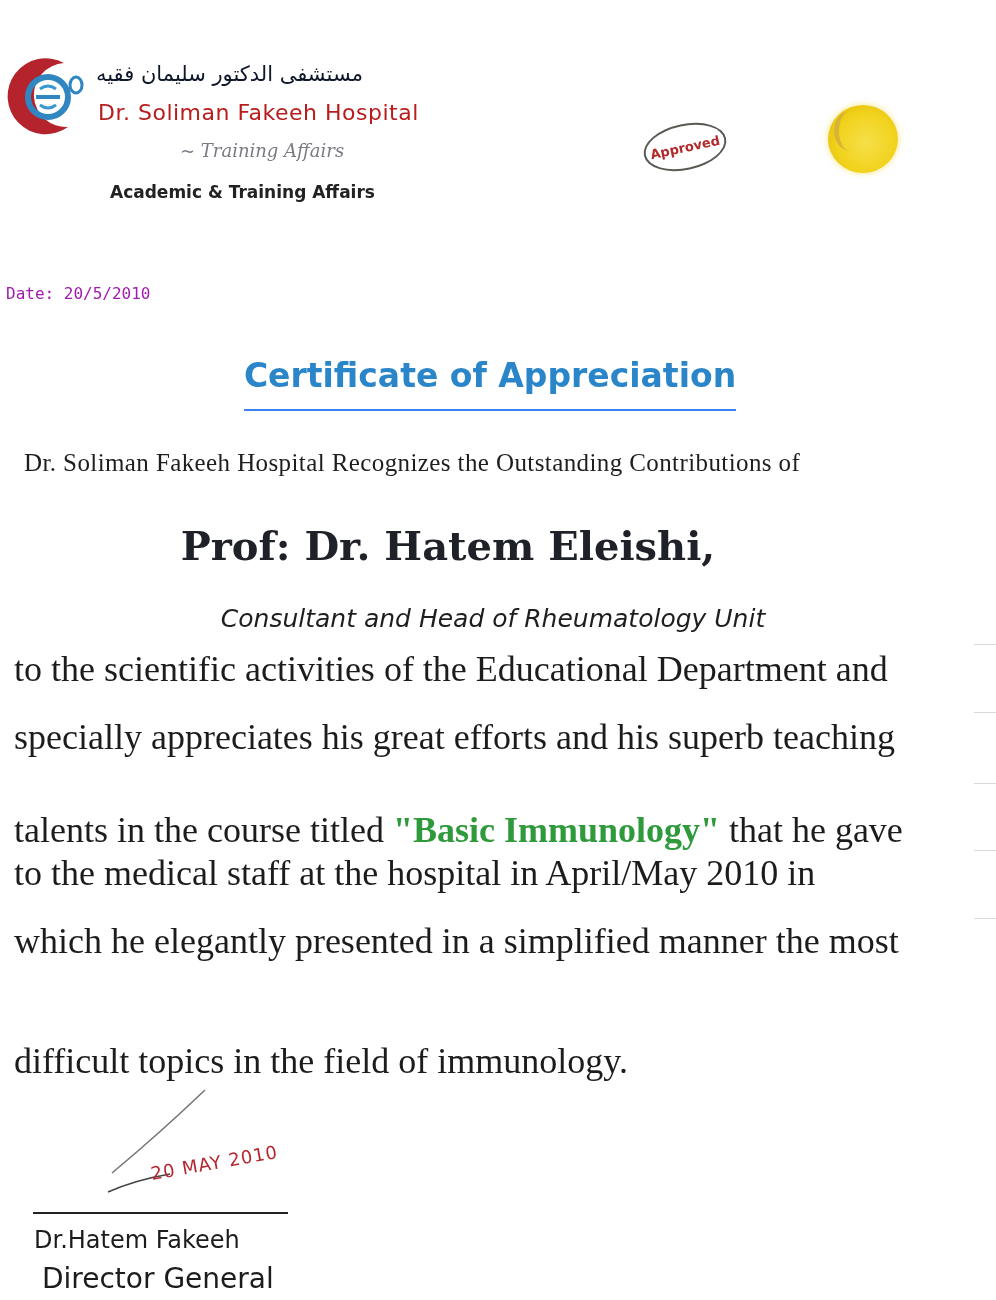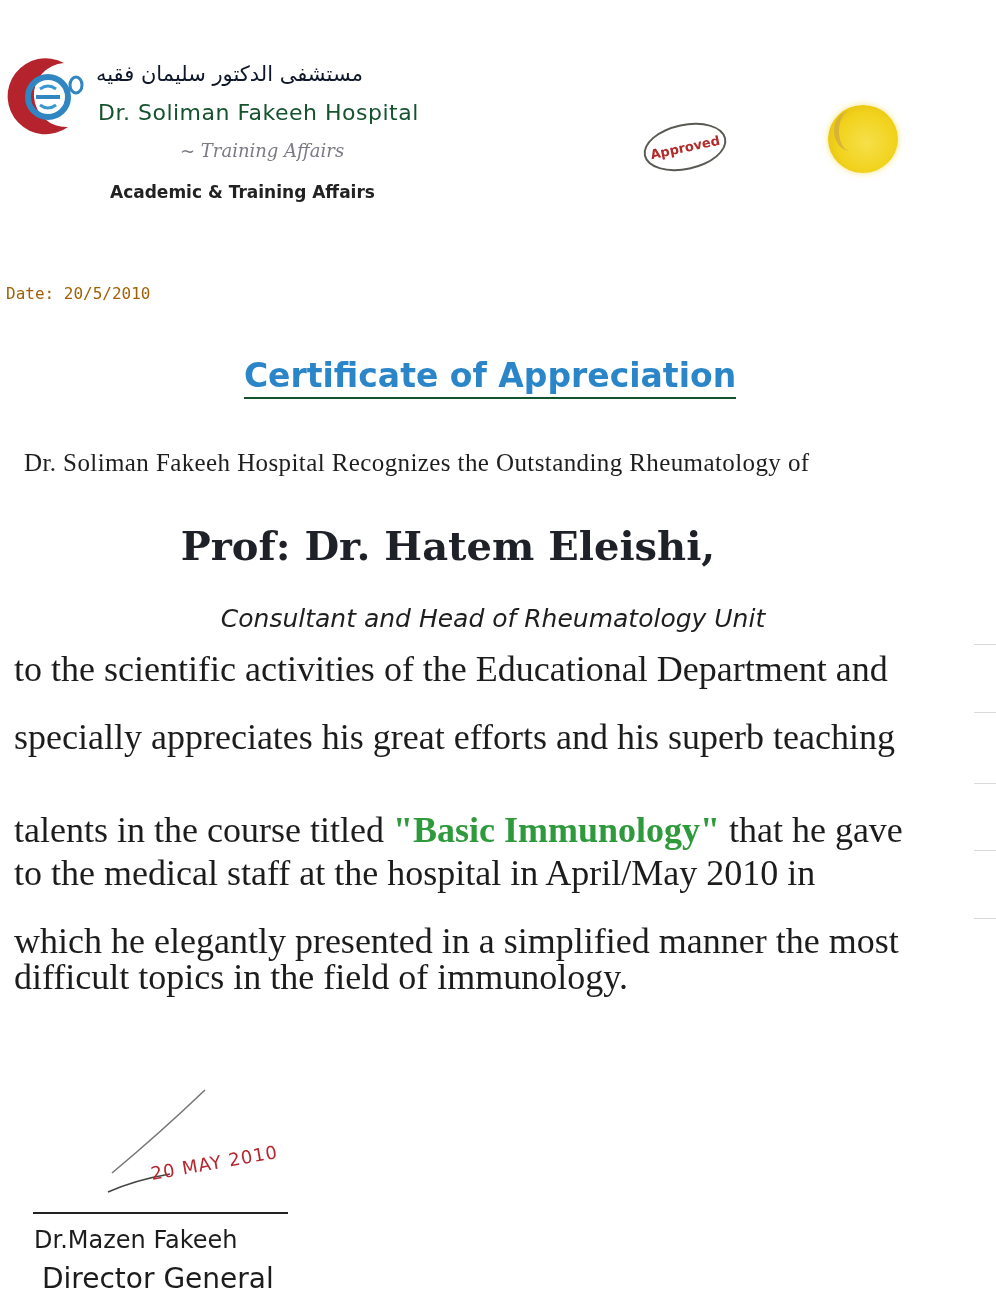--- a/index.html
+++ b/index.html
@@ -11,21 +11,21 @@
 
     
     .logo { left: 4px; top: 55px; width: 84px; height: 80px; }
     .hosp-arabic {
       left: 96px; top: 62px; font-family: "DejaVu Sans", sans-serif;
       font-size: 21px; color: #0f172a; direction: rtl; white-space: nowrap;
       letter-spacing: 0.5px;
     }
     .hosp-english {
       left: 98px; top: 100px; font-family: "DejaVu Sans", sans-serif;
-      font-size: 22px; color: #14532d; white-space: nowrap; letter-spacing: 0.5px;
+      font-size: 22px; color: #b91c1c; white-space: nowrap; letter-spacing: 0.5px;
     }
     .hosp-handwritten {
       left: 180px; top: 140px; font-family: "DejaVu Serif", serif; font-style: italic;
       font-size: 18px; color: #7a7a85; white-space: nowrap;
     }
     .dept {
       left: 110px; top: 182px; font-family: "DejaVu Sans", sans-serif; font-weight: bold;
       font-size: 17px; color: #222; white-space: nowrap;
     }
 
@@ -42,31 +42,31 @@
       background: radial-gradient(circle at 55% 55%, #f6e04a 0%, #f1d21c 55%, #e6c20e 80%, #fbf2a8 100%);
       box-shadow: 0 0 6px rgba(240,210,40,0.6);
     }
     .seal-gold::before {
       content: ""; position: absolute; left: 6px; top: 6px; width: 28px; height: 40px;
       border-left: 5px solid #c9a14a; border-radius: 50%; opacity: 0.6;
     }
 
     .date {
       left: 6px; top: 284px; font-family: "DejaVu Sans Mono", monospace;
-      font-size: 16px; color: #a16207; white-space: nowrap;
+      font-size: 16px; color: #a21caf; white-space: nowrap;
     }
 
     
     .title {
       left: 0; width: 980px; top: 356px; text-align: center;
       font-family: "DejaVu Sans", sans-serif; font-size: 33px; font-weight: bold;
       color: #2a86c8;
     }
     .title span {
-      border-bottom: 2px solid #14532d; padding-bottom: 2px;
+      border-bottom: 2px solid #3b82f6; padding-bottom: 14px;
     }
 
     .intro {
       left: 24px; top: 449px; font-family: "Liberation Serif", serif;
       font-size: 25px; color: #1e1e1e; white-space: nowrap; letter-spacing: 0.4px;
     }
 
     .recipient {
       left: 0; width: 896px; top: 522px; text-align: center;
       font-family: "DejaVu Serif", serif; font-weight: bold; font-size: 40px; color: #1f2128;
@@ -129,21 +129,21 @@
   <span>Approved</span>
 </div>
 <div class="abs seal-gold"></div>
 
 <div class="abs date">Date: 20/5/2010</div>
 
 <div class="abs title">
   <span>Certificate of Appreciation</span>
 </div>
 
-<div class="abs intro">Dr. Soliman Fakeeh Hospital Recognizes the Outstanding Rheumatology of</div>
+<div class="abs intro">Dr. Soliman Fakeeh Hospital Recognizes the Outstanding Contributions of</div>
 
 <div class="abs recipient">Prof: Dr. Hatem Eleishi,</div>
 <div class="abs recipient-role">Consultant and Head of Rheumatology Unit</div>
 
 <div class="abs body-line" style="top:648px;">
   <span>to the scientific activities of the Educational Department and</span>
 </div>
 <div class="abs body-line" style="top:716px;">
   <span>specially appreciates his great efforts and his superb teaching</span>
 </div>
@@ -151,32 +151,32 @@
   <span>
     <span>talents in the course titled </span><span class="course">"Basic Immunology"</span><span> that he gave</span>
   </span>
 </div>
 <div class="abs body-line" style="top:852px;">
   <span>to the medical staff at the hospital in April/May 2010 in</span>
 </div>
 <div class="abs body-line" style="top:920px;">
   <span>which he elegantly presented in a simplified manner the most</span>
 </div>
-<div class="abs body-line last" style="top:956px;">
+<div class="abs body-line last" style="top:1040px;">
   <span>difficult topics in the field of immunology.</span>
 </div>
 
 <div class="abs edge-rule" style="top:644px;"></div>
 <div class="abs edge-rule" style="top:712px;"></div>
 <div class="abs edge-rule" style="top:783px;"></div>
 <div class="abs edge-rule" style="top:850px;"></div>
 <div class="abs edge-rule" style="top:918px;"></div>
 
 <div class="abs sig-stroke">
   <svg width="200" height="115" viewBox="0 0 200 115">
     <path d="M105 2 Q60 45 12 85" fill="none" stroke="#777" stroke-width="1.6"></path>
     <path d="M8 104 Q35 92 70 86" fill="none" stroke="#444" stroke-width="1.4"></path>
   </svg>
 </div>
 <div class="abs sig-date">20 MAY 2010</div>
 <div class="abs sig-line"></div>
-<div class="abs signer-name">Dr.Mazen Fakeeh</div>
+<div class="abs signer-name">Dr.Hatem Fakeeh</div>
 <div class="abs signer-title">Director General</div>
 
 </body></html>

